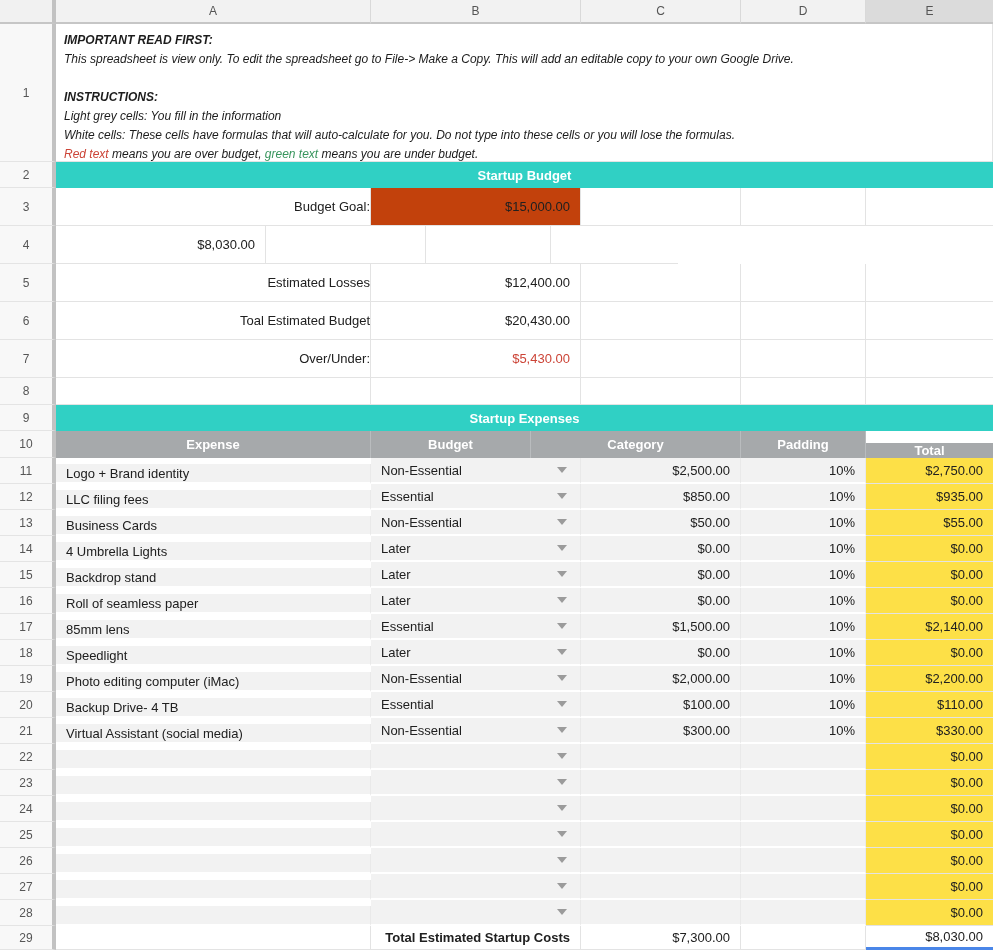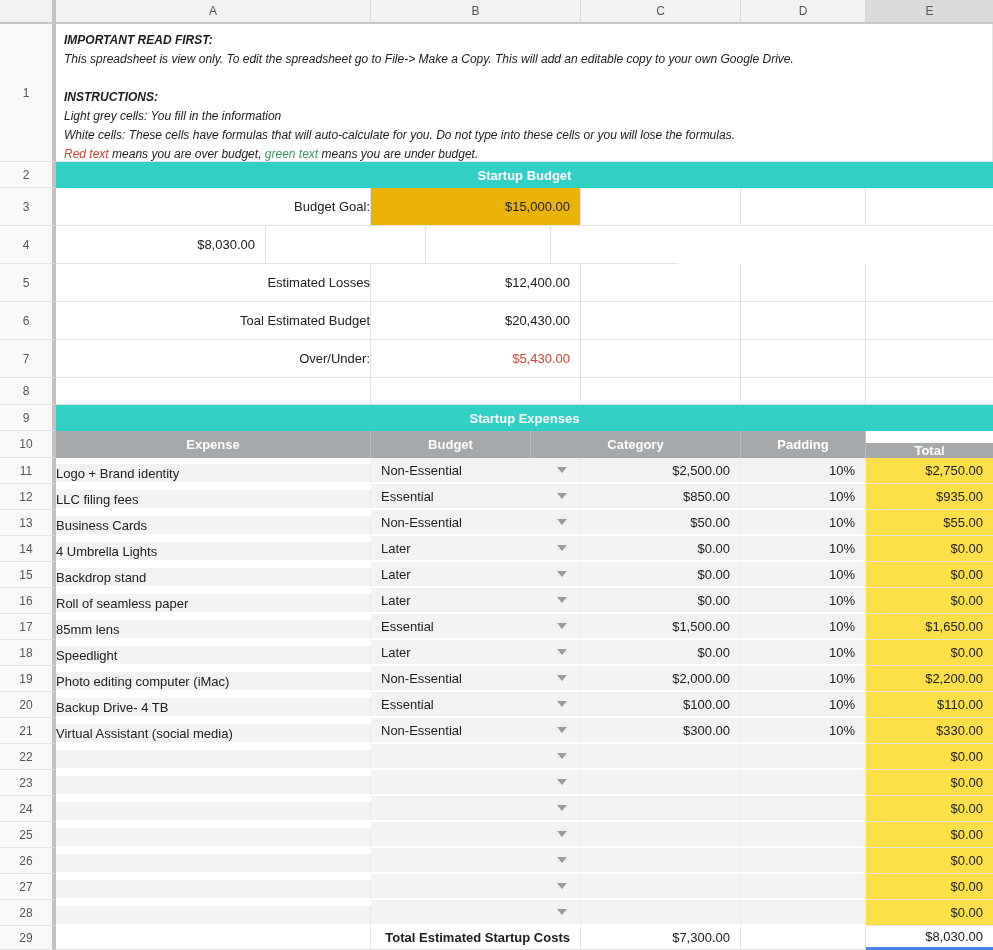--- a/index.html
+++ b/index.html
@@ -59,36 +59,36 @@
   
   .teal-row{height:26px;}
   .teal-cell{
     width:937px;box-sizing:border-box;background:#30d0c4;color:#ffffff;
     font-size:13px;font-weight:bold;display:flex;align-items:center;justify-content:center;
   }
 
   
   .brow{height:38px;}
   .r8{height:27px;}
-  .grey-bg{background:#eab308;}
+  .grey-bg{background:#c2410c;}
   .red-val{color:#cc4437;}
 
   
   .thead-row{height:27px;border-radius:7px;}
   .th{
     box-sizing:border-box;background:#a6a9ab;color:#fff;font-size:13px;font-weight:bold;
     display:flex;align-items:center;justify-content:center;
     border-right:1px solid #b9bcbe;
   }
   .th.last{border-right:none;margin-top:12px;}
   .erow{height:26px;}
   .g{
     background:#f2f2f2;border-bottom:2px solid #ffffff;border-right:1px solid #e9e9e9;
   }
-  .g.name{margin-top:6px;}
+  .g.name{padding-left:10px;margin-top:6px;}
   .cat{position:relative;padding-left:10px;}
   .dd{
     position:absolute;right:13px;top:50%;margin-top:-3px;
     width:0;height:0;border-left:5px solid transparent;border-right:5px solid transparent;
     border-top:6px solid #9b9b9b;
   }
   .etotal{background:#fde047;}
 
   
   .trow{height:24px;}
@@ -264,21 +264,21 @@
 
     <div class="row erow">
       <div class="gutter">17</div>
       <div class="cell g name w-a">85mm lens</div>
       <div class="cell g cat w-b">
         <span>Essential</span>
         <span class="dd"></span>
       </div>
       <div class="cell g num w-c">$1,500.00</div>
       <div class="cell g num w-d">10%</div>
-      <div class="cell num etotal w-e last">$1,650.00</div>
+      <div class="cell num etotal w-e last">$2,140.00</div>
     </div>
 
     <div class="row erow">
       <div class="gutter">18</div>
       <div class="cell g name w-a">Speedlight</div>
       <div class="cell g cat w-b">
         <span>Later</span>
         <span class="dd"></span>
       </div>
       <div class="cell g num w-c">$0.00</div>

